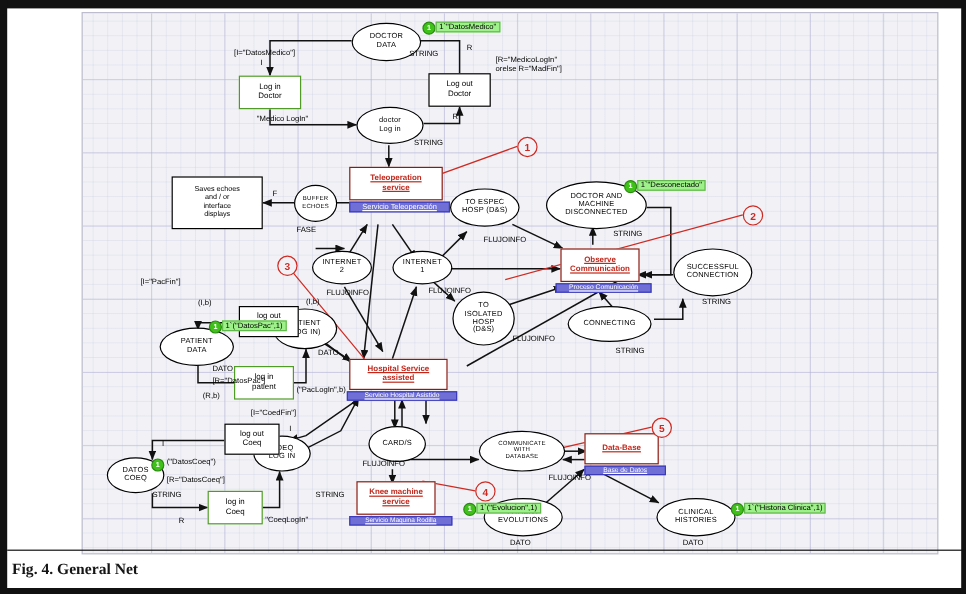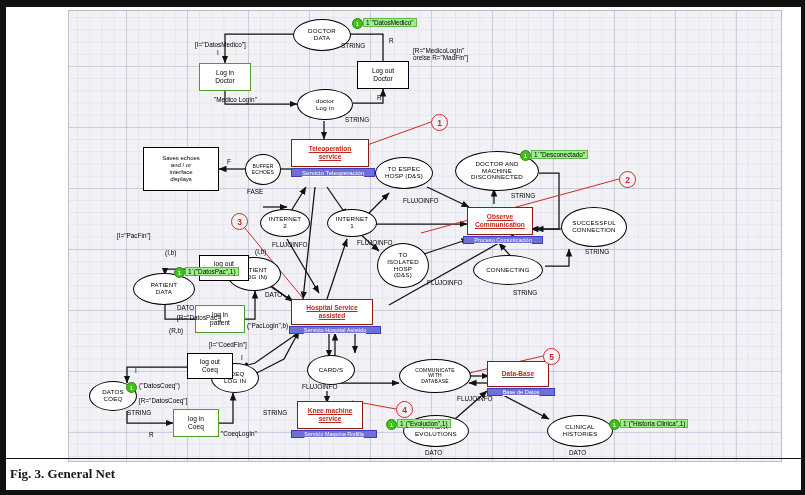--- a/index.html
+++ b/index.html
@@ -372,14 +372,14 @@
     <div class="guard" style="left:70px;top:386px;">[R="DatosCoeq"]</div>
 
     <div class="callout" style="left:362px;top:103px;">1</div>
     <div class="callout" style="left:550px;top:160px;">2</div>
     <div class="callout" style="left:162px;top:202px;">3</div>
     <div class="callout" style="left:327px;top:390px;">4</div>
     <div class="callout" style="left:474px;top:337px;">5</div>
   </div>
 
   <div class="capline"></div>
-  <div class="caption">Fig. 3. General Net</div>
+  <div class="caption">Fig. 4. General Net</div>
 </div>
 
 </body></html>

